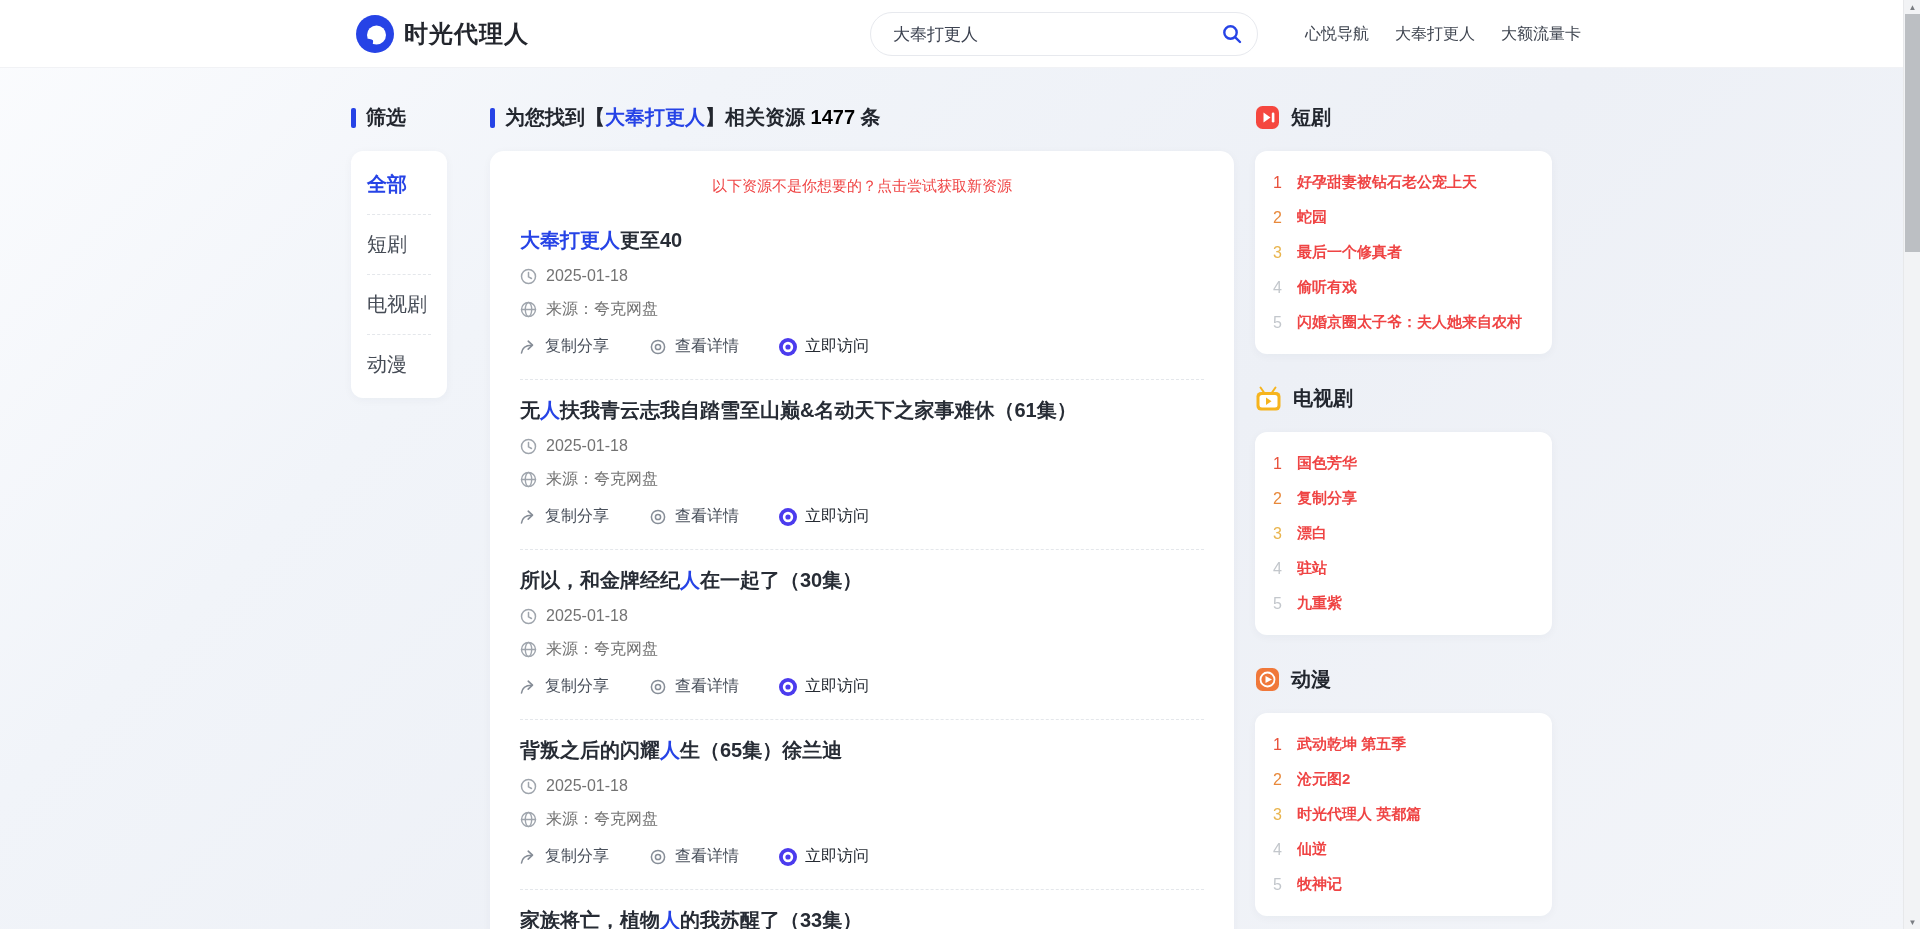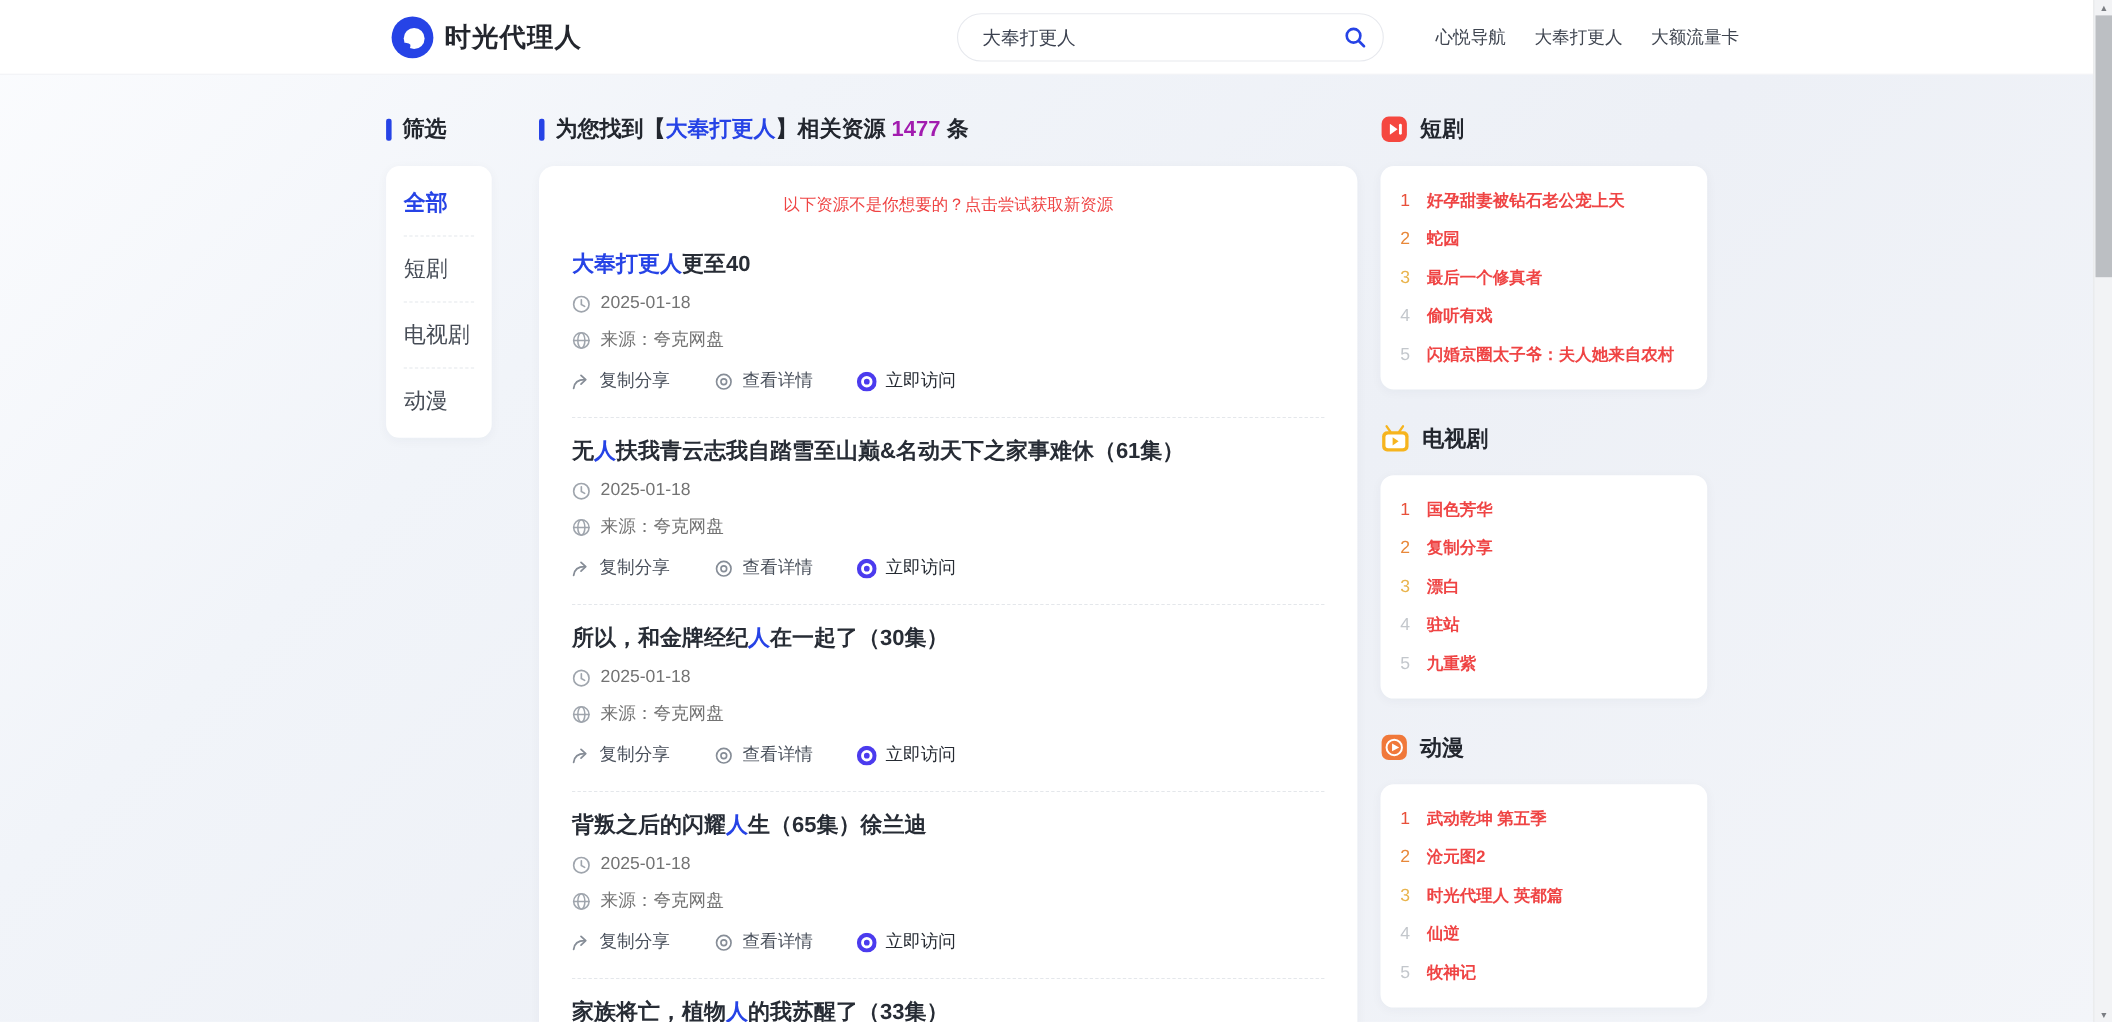--- a/index.html
+++ b/index.html
@@ -41,21 +41,21 @@
     box-shadow:0 2px 10px rgba(30,40,80,.04); padding:4px 16px;
   }
   .filter-item { padding:16px 0; font-size:20px; color:#454b55; cursor:pointer; }
   .filter-item + .filter-item { border-top:1px dashed #e4e7eb; }
   .filter-item.active { color:#2643e6; font-weight:bold; }
 
   
   .main-col { position:absolute; left:490px; top:104px; width:744px; }
   .result-head { display:flex; align-items:center; gap:10px; font-size:20px; font-weight:bold; color:#22262e; }
   .result-head .hl-kw { color:#2643e6; }
-  .result-head .hl-count { color:#a21caf; }
+  .result-head .hl-count { color:#000000; }
   .result-card {
     margin-top:20px; background:#fff; border-radius:14px;
     box-shadow:0 2px 10px rgba(30,40,80,.04);
     padding:26px 30px 30px; min-height:900px;
   }
   .notice { text-align:center; font-size:15px; color:#ef4444; margin-bottom:14px; cursor:pointer; }
   .result { padding:17px 0 22px; }
   .result + .result { border-top:1px dashed #e4e7eb; }
   .result-title { font-size:20px; font-weight:bold; color:#272c35; cursor:pointer; line-height:26px; }
   .result-title .hl { color:#2643e6; }

